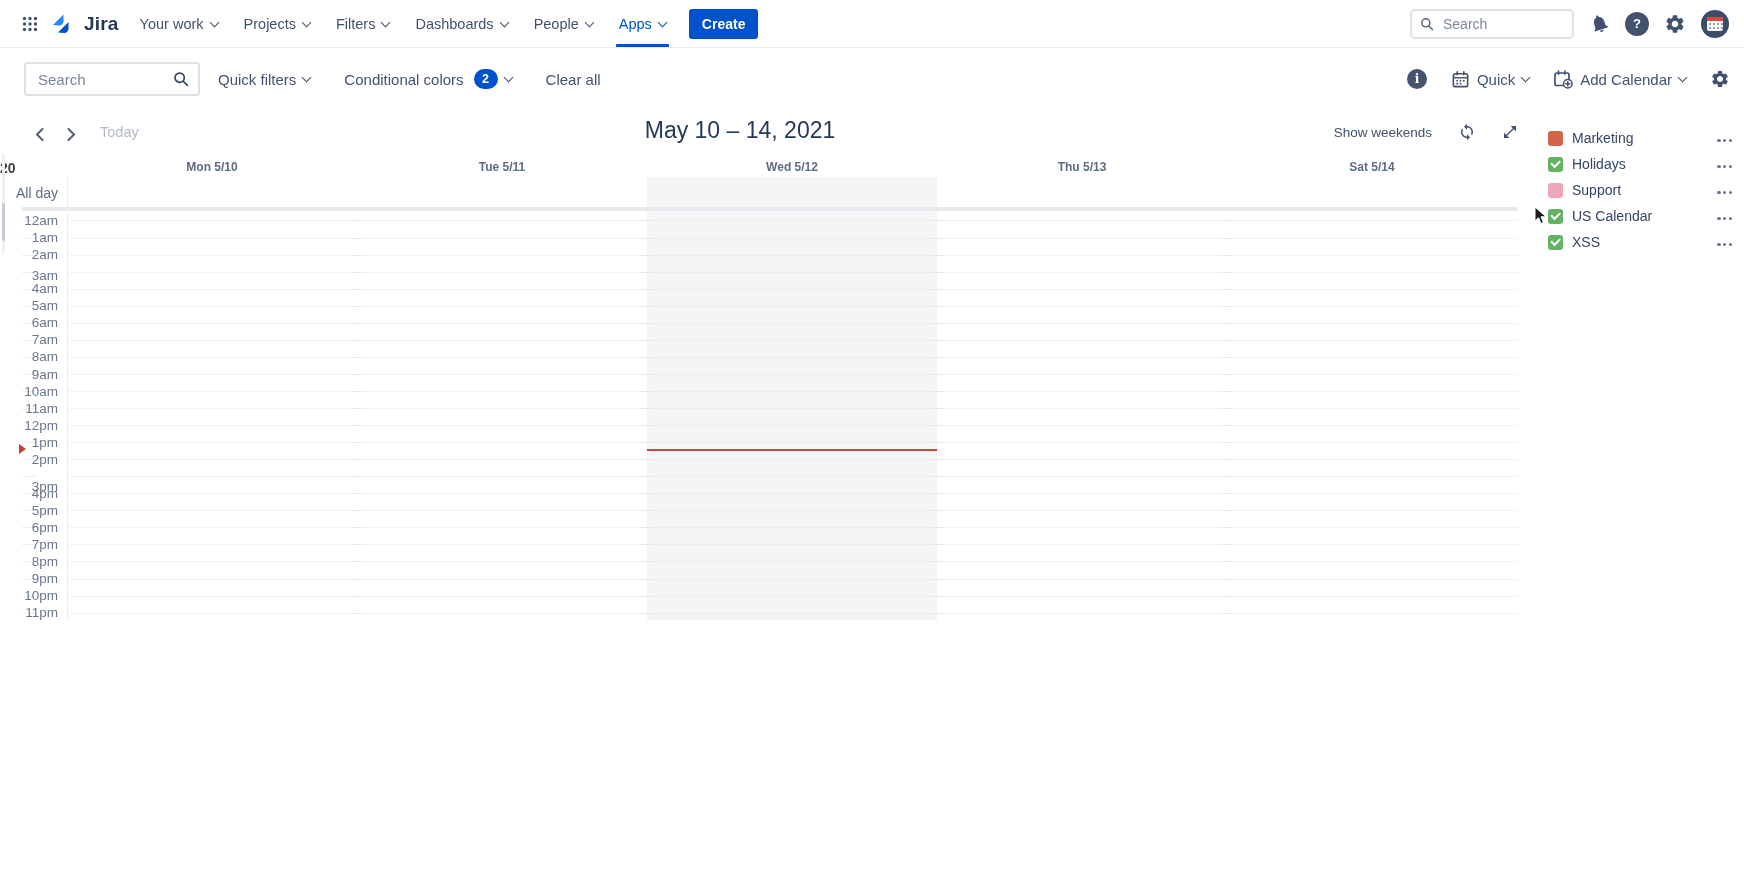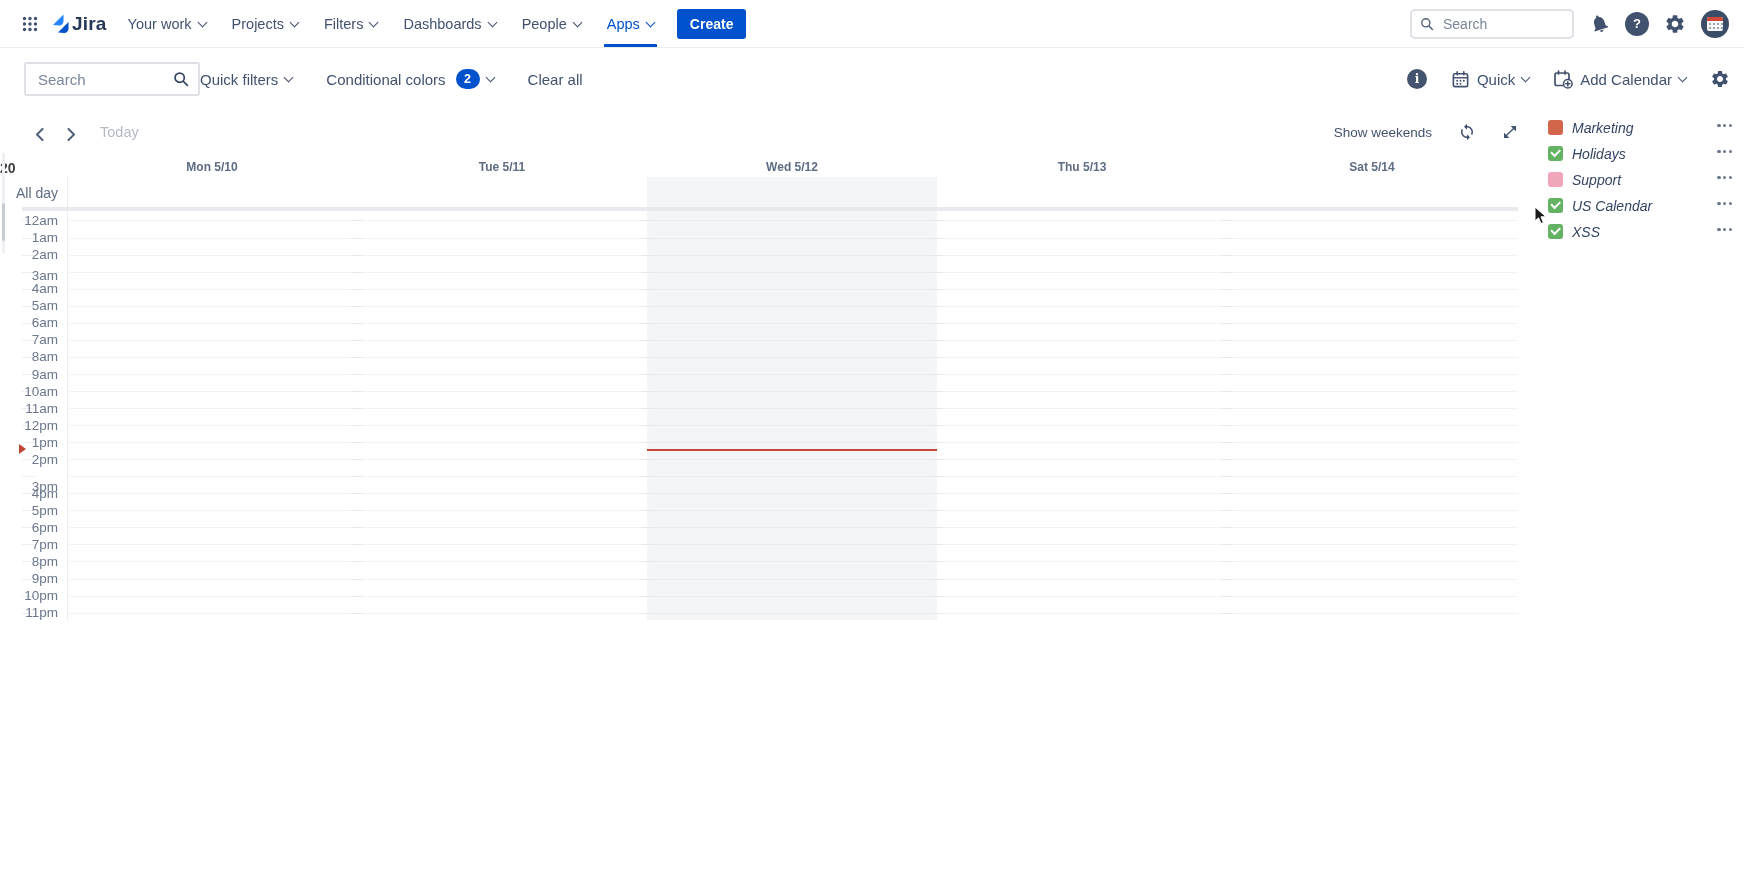--- a/index.html
+++ b/index.html
@@ -5,21 +5,21 @@
   html,body{margin:0;padding:0;background:#fff;}
   #app{position:relative;width:1744px;height:880px;background:#fff;overflow:hidden;
        font-family:"Liberation Sans","DejaVu Sans",sans-serif;color:#344563;}
 
   
   .topnav{position:absolute;top:0;left:0;width:100%;height:47px;background:#fff;
           border-bottom:1px solid #EBECF0;display:flex;align-items:center;}
   .topnav .left{display:flex;align-items:center;height:100%;padding-left:14px;}
   .appswitcher{width:32px;height:32px;display:flex;align-items:center;justify-content:center;border-radius:3px;}
   .logo{display:flex;align-items:center;margin-left:4px;margin-right:8px;}
-  .logo-text{font-size:19px;font-weight:600;color:#253858;margin-left:0;letter-spacing:.2px;text-align:right;}
+  .logo-text{font-size:19px;font-weight:600;color:#253858;margin-left:12px;letter-spacing:.2px;text-align:right;}
   .nav-item{position:relative;height:100%;display:flex;align-items:center;padding:0 13px;
             font-size:14.5px;font-weight:500;color:#42526E;cursor:pointer;}
   .nav-item.active{color:#0052CC;}
   .nav-item.active::after{content:"";position:absolute;left:10px;right:10px;bottom:0;height:3px;background:#0052CC;border-radius:1px 1px 0 0;}
   .chev{display:inline-block;width:6px;height:6px;border-right:1.8px solid currentColor;
         border-bottom:1.8px solid currentColor;transform:rotate(45deg);margin-left:7px;margin-bottom:3px;}
   .create-btn{margin-left:10px;background:#0052CC;color:#fff;font-size:14px;font-weight:600;
               border:none;border-radius:3px;padding:7px 13px;cursor:pointer;font-family:inherit;}
   .topnav .right{margin-left:auto;display:flex;align-items:center;gap:15px;padding-right:15px;}
   .nav-search{display:flex;align-items:center;width:152px;height:26px;border:2px solid #DFE1E6;
@@ -76,21 +76,21 @@
   .time-label{position:absolute;left:0;width:58px;height:16px;line-height:16px;text-align:right;
               font-size:13.5px;color:#6B778C;}
   .now-line{position:absolute;left:647px;top:449px;width:290px;height:2px;background:#C8473C;}
   .now-arrow{position:absolute;left:19px;top:444px;width:0;height:0;
              border-top:5px solid transparent;border-bottom:5px solid transparent;border-left:7px solid #BE4236;}
   .mini-scrollbar{position:absolute;left:2px;top:153px;width:3px;height:100px;background:#EFF0F3;border-radius:2px;}
   .mini-scrollbar .thumb{position:absolute;left:0;top:50px;width:3px;height:38px;background:#C6CBD4;border-radius:2px;}
 
   
   .cal-list{position:absolute;left:1548px;top:120px;width:186px;}
-  .cal-row{display:flex;align-items:flex-start;height:26px;cursor:pointer;font-style:italic;}
+  .cal-row{display:flex;align-items:flex-end;height:26px;cursor:pointer;}
   .swatch{width:15px;height:15px;border-radius:3px;flex:0 0 15px;}
   .swatch.checked::after{content:"";display:block;width:7px;height:3.5px;border-left:2px solid #fff;
         border-bottom:2px solid #fff;transform:rotate(-45deg);margin:3px auto 0;}
   .cal-name{margin-left:9px;font-size:14px;color:#344563;}
   .dots{margin-left:auto;display:flex;gap:2.5px;align-items:center;padding:4px 2px;cursor:pointer;}
   .dots i{width:3.2px;height:3.2px;border-radius:50%;background:#6B778C;display:block;}
 
   .cursor{position:absolute;left:1534px;top:206px;}
   svg{display:block;}
 </style>
@@ -193,21 +193,21 @@
   </div>
 
   <div class="toolbar">
     <div class="tb-search">
       <input type="text" placeholder="Search" style="">
       <svg width="16" height="16" viewBox="0 0 18 18">
         <circle cx="7.5" cy="7.5" r="5.2" fill="none" stroke="#344563" stroke-width="1.9"></circle>
         <line x1="11.6" y1="11.6" x2="16.2" y2="16.2" stroke="#344563" stroke-width="1.9" stroke-linecap="round"></line>
       </svg>
     </div>
-    <div class="tb-item" style="">
+    <div class="tb-item" style="margin-left:18px">
       <span>Quick filters</span>
         <span class="chev"></span>
     </div>
     <div class="tb-item" style="margin-left:34px">
       <span>Conditional colors</span>
       <span class="badge">2</span>
       <span class="chev"></span>
     </div>
     <div class="tb-item" style="margin-left:34px">
       <span>Clear all</span>
@@ -258,20 +258,21 @@
     <svg width="9" height="13" viewBox="0 0 9 13">
         <path d="M7.5 1 L2 6.5 L7.5 12" fill="none" stroke="#505F79" stroke-width="2" stroke-linecap="round" stroke-linejoin="round"></path>
       </svg>
   </div>
   <div class="nav-arrow" style="left:60px">
     <svg width="9" height="13" viewBox="0 0 9 13">
         <path d="M1.5 1 L7 6.5 L1.5 12" fill="none" stroke="#505F79" stroke-width="2" stroke-linecap="round" stroke-linejoin="round"></path>
       </svg>
   </div>
   <div class="today-btn">Today</div>
+  <div class="cal-title">May 10 – 14, 2021</div>
 
   <div class="header-right">
     <span class="show-weekends">Show weekends</span>
     <div class="iconbtn">
       <svg width="18" height="18" viewBox="0 0 24 24">
         <path fill="#42526E" d="M12 4V1L8 5l4 4V6c3.31 0 6 2.69 6 6 0 1.01-.25 1.97-.7 2.8l1.46 1.46C19.54 15.03 20 13.57 20 12c0-4.42-3.58-8-8-8zm0 14c-3.31 0-6-2.69-6-6 0-1.01.25-1.97.7-2.8L5.24 7.74C4.46 8.97 4 10.43 4 12c0 4.42 3.58 8 8 8v3l4-4-4-4v3z"></path>
       </svg>
     </div>
     <div class="iconbtn">
       <svg width="16" height="16" viewBox="0 0 24 24">

